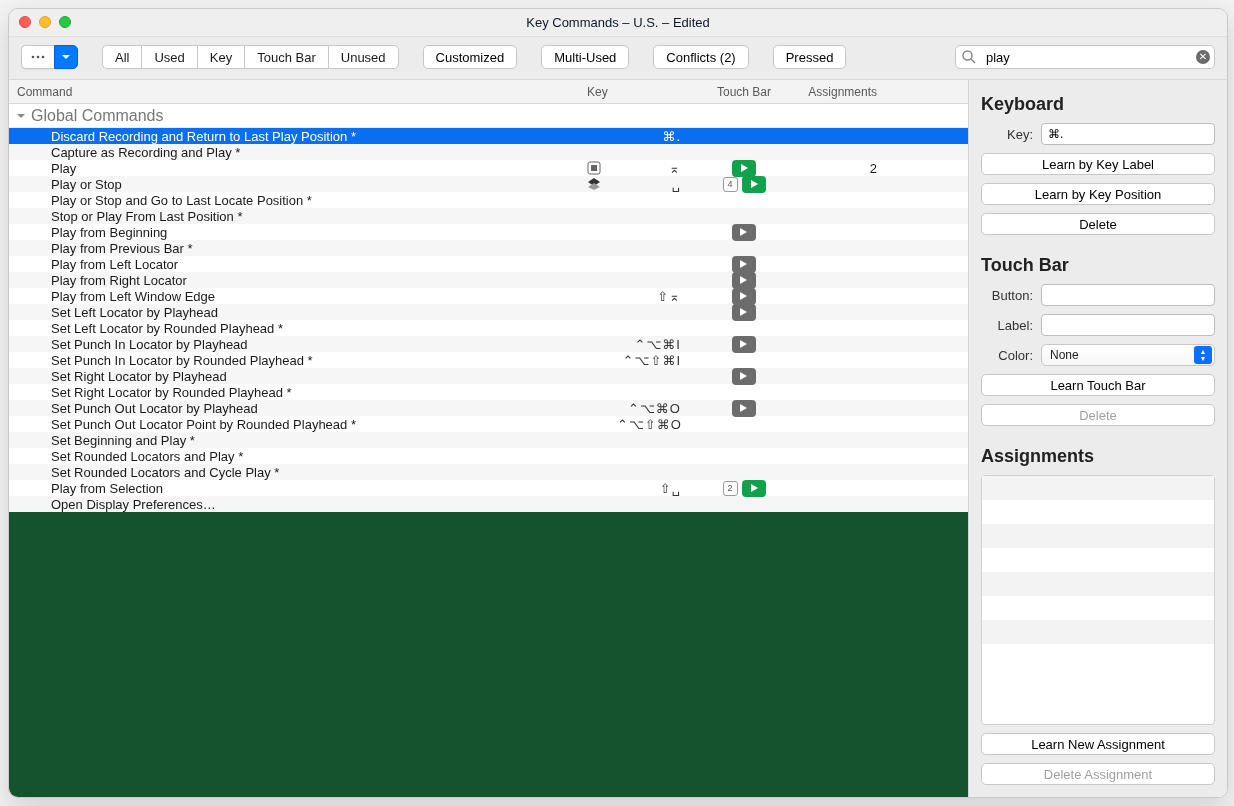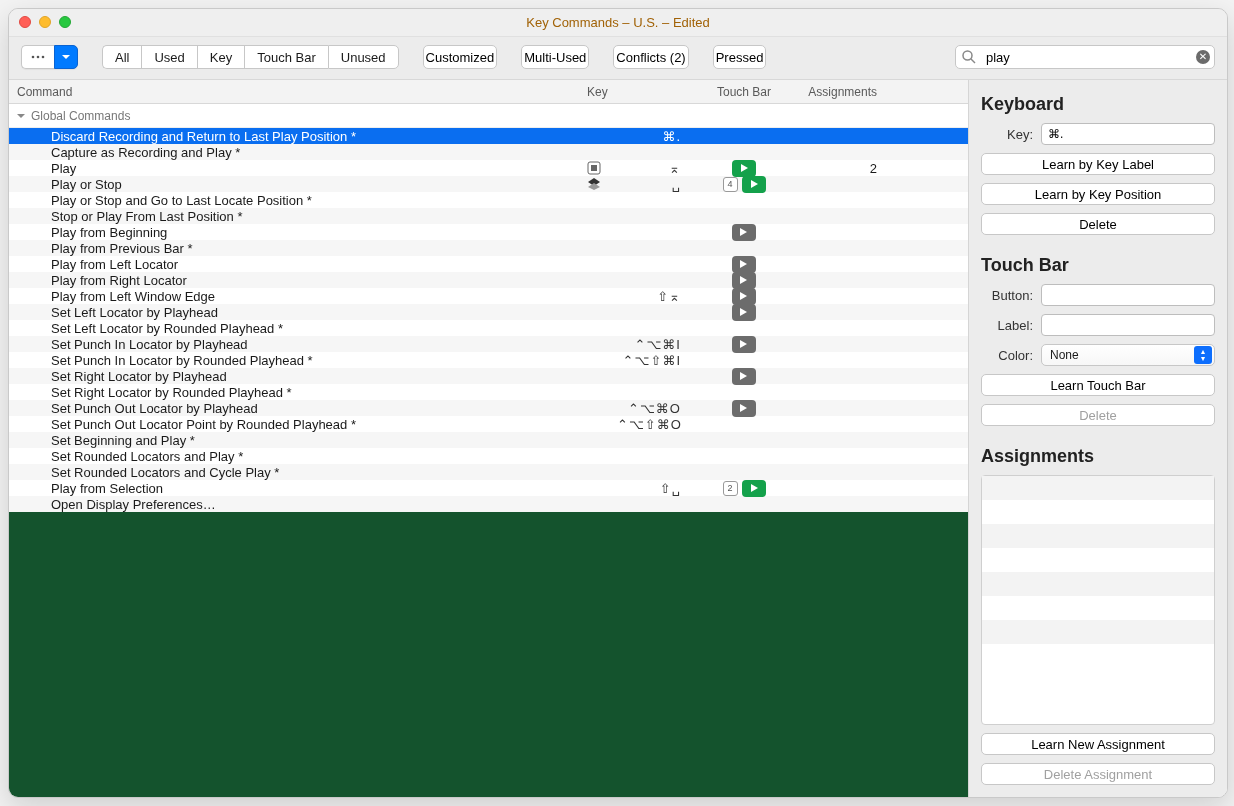--- a/index.html
+++ b/index.html
@@ -39,21 +39,21 @@
     top: 7px;
     display: flex;
     gap: 8px;
   }
   .traffic span {
     width: 12px; height: 12px; border-radius: 50%;
   }
   .t-red { background: #ff5f57; border:1px solid #e14942; }
   .t-yellow { background: #febc2e; border:1px solid #e0a428; }
   .t-green { background: #28c840; border:1px solid #24a736; }
-  .titlebar-title { font-size: 13px; color: #a16207; }
+  .titlebar-title { font-size: 13px; color: #0f172a; }
   .toolbar {
     padding: 8px 12px 10px;
     display: flex;
     align-items: center;
     gap: 24px;
     background: #ececec;
     border-bottom: 1px solid #d8d8d8;
   }
   .pill-group { display: flex; align-items: center; }
   .pill-btn {
@@ -81,21 +81,21 @@
     border-right: none;
     display: flex;
     align-items: center;
     font-size: 13px;
     cursor: default;
   }
   .seg-btn:first-child { border-top-left-radius: 5px; border-bottom-left-radius: 5px; }
   .seg-btn:last-child { border-top-right-radius: 5px; border-bottom-right-radius: 5px; border-right:1px solid #c7c7c7;}
   .tool-btn {
     height: 24px;
-    padding: 0 2px;
+    padding: 0 12px;
     background: #fff;
     border: 1px solid #c7c7c7;
     border-radius: 5px;
     font-size: 13px;
     display: flex;
     align-items: center;
     cursor: default;
   }
   .search-wrap {
     margin-left: auto;
@@ -165,21 +165,21 @@
     flex: 1;
     overflow-y: scroll;
   }
   .list-rows::-webkit-scrollbar { width: 15px; }
   .list-rows::-webkit-scrollbar-thumb { background: #c3c3c3; border-radius: 8px; border:3px solid #fff;}
   .section-row {
     display: flex;
     align-items: center;
     height: 24px;
     padding-left: 22px;
-    font-size: 12px;
+    font-size: 16px;
     color: #777;
     border-bottom: 1px solid #eee;
     background: #fff;
     cursor: default;
   }
   .section-row .chev { width:10px; margin-left:-14px; margin-right:4px;}
   .cmd-row {
     display: flex;
     align-items: center;
     height: 16px;

